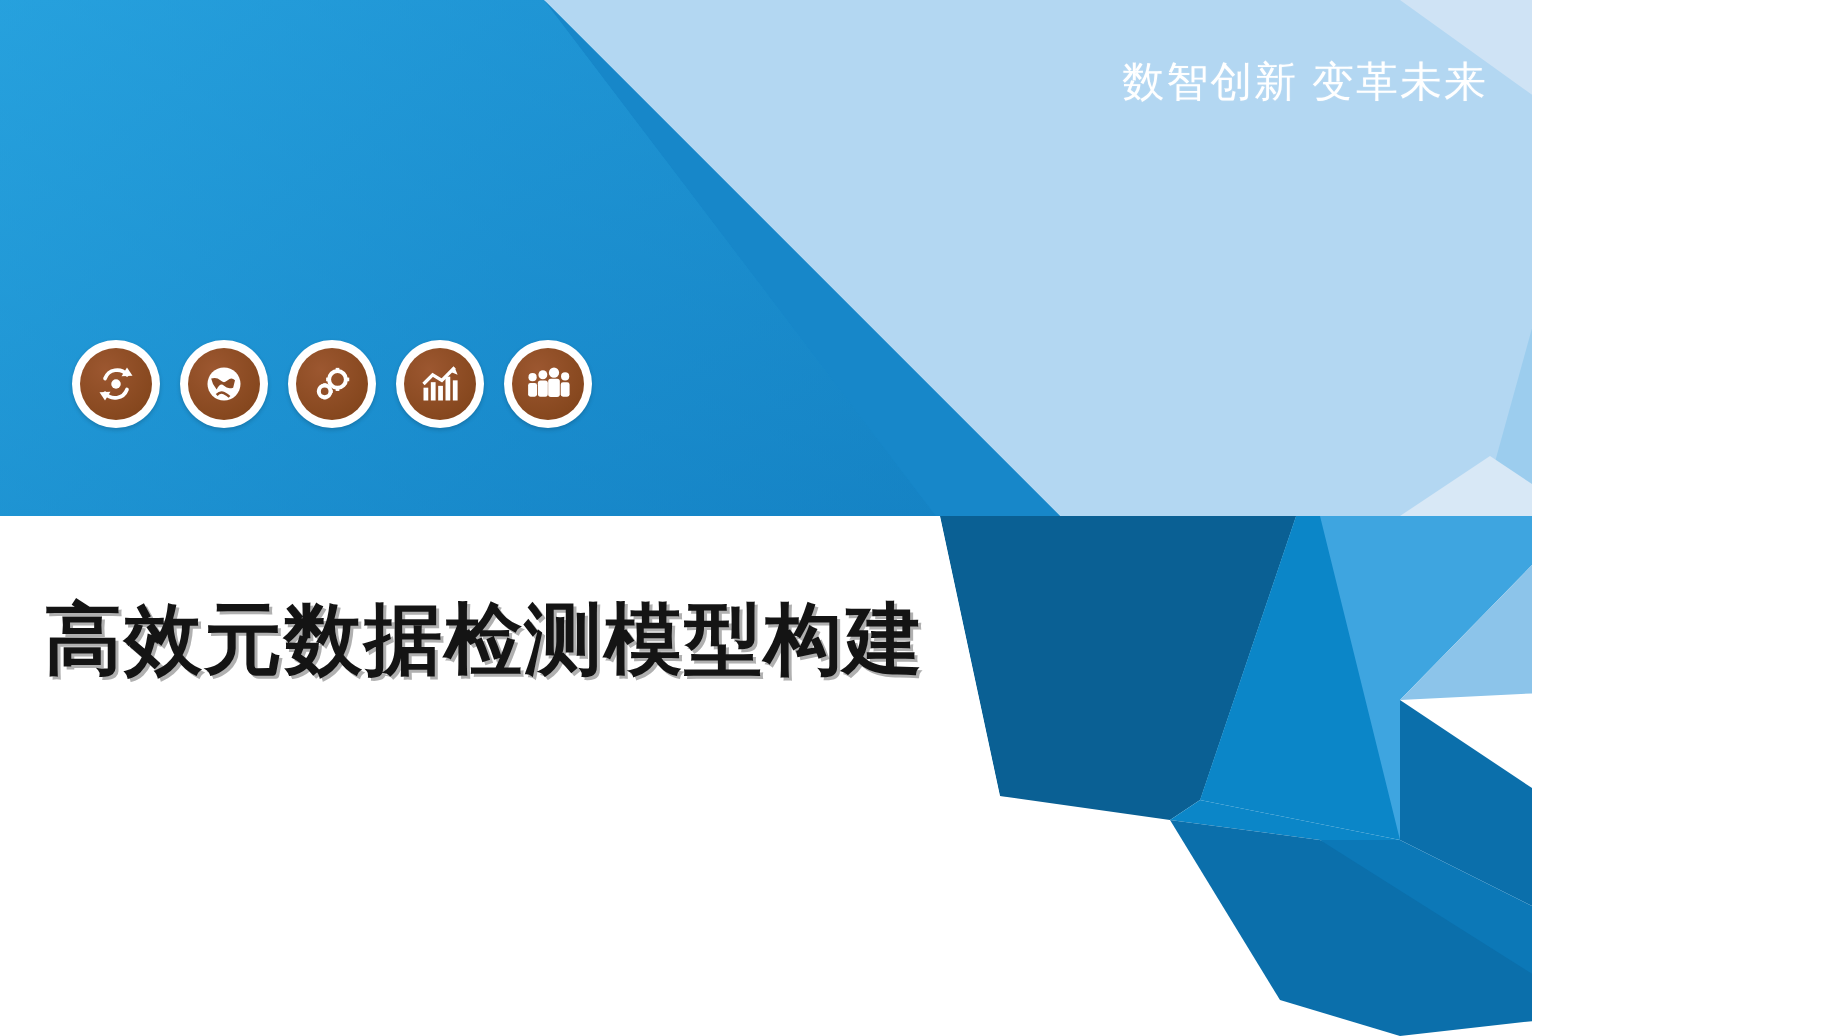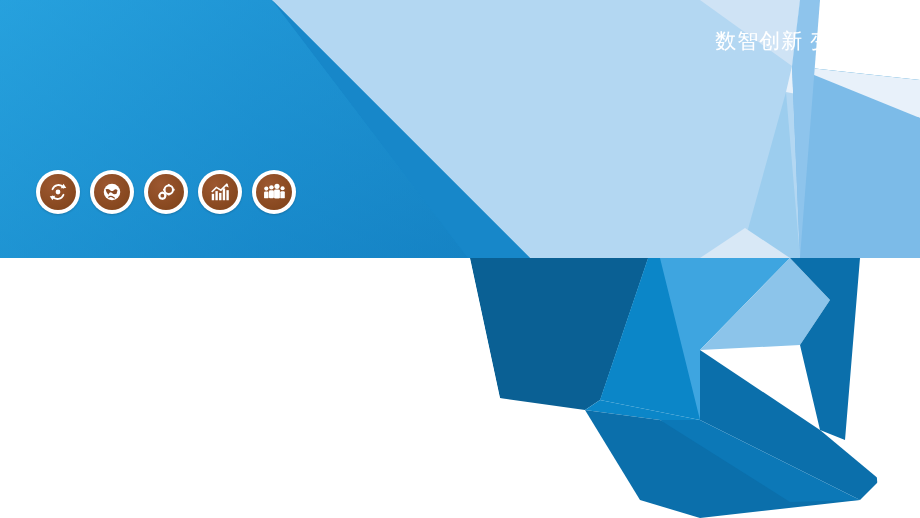--- a/index.html
+++ b/index.html
@@ -5,21 +5,21 @@
   html, body {
     margin: 0;
     padding: 0;
     background: #ffffff;
   }
   body {
     font-family: "Liberation Sans", "DejaVu Sans", sans-serif;
   }
   #slide {
     position: relative;
-    width: 920px;
+    width: 766px;
     height: 518px;
     overflow: hidden;
     background: #be185d;
   }
   #bg-svg {
     position: absolute;
     left: 0;
     top: 0;
     width: 920px;
     height: 518px;
@@ -221,14 +221,15 @@
           <circle cx="17.5" cy="5.4" r="3"></circle>
           <rect x="14.1" y="9" width="6.8" height="10.6" rx="1.6"></rect>
           <circle cx="24" cy="7.6" r="2.4"></circle>
           <rect x="21.4" y="11" width="5.2" height="8.4" rx="1.4"></rect>
         </svg>
       </span>
     </div>
 
   </div>
 
+  <div id="title">高效元数据检测模型构建</div>
 
 </div>
 
 </body></html>

